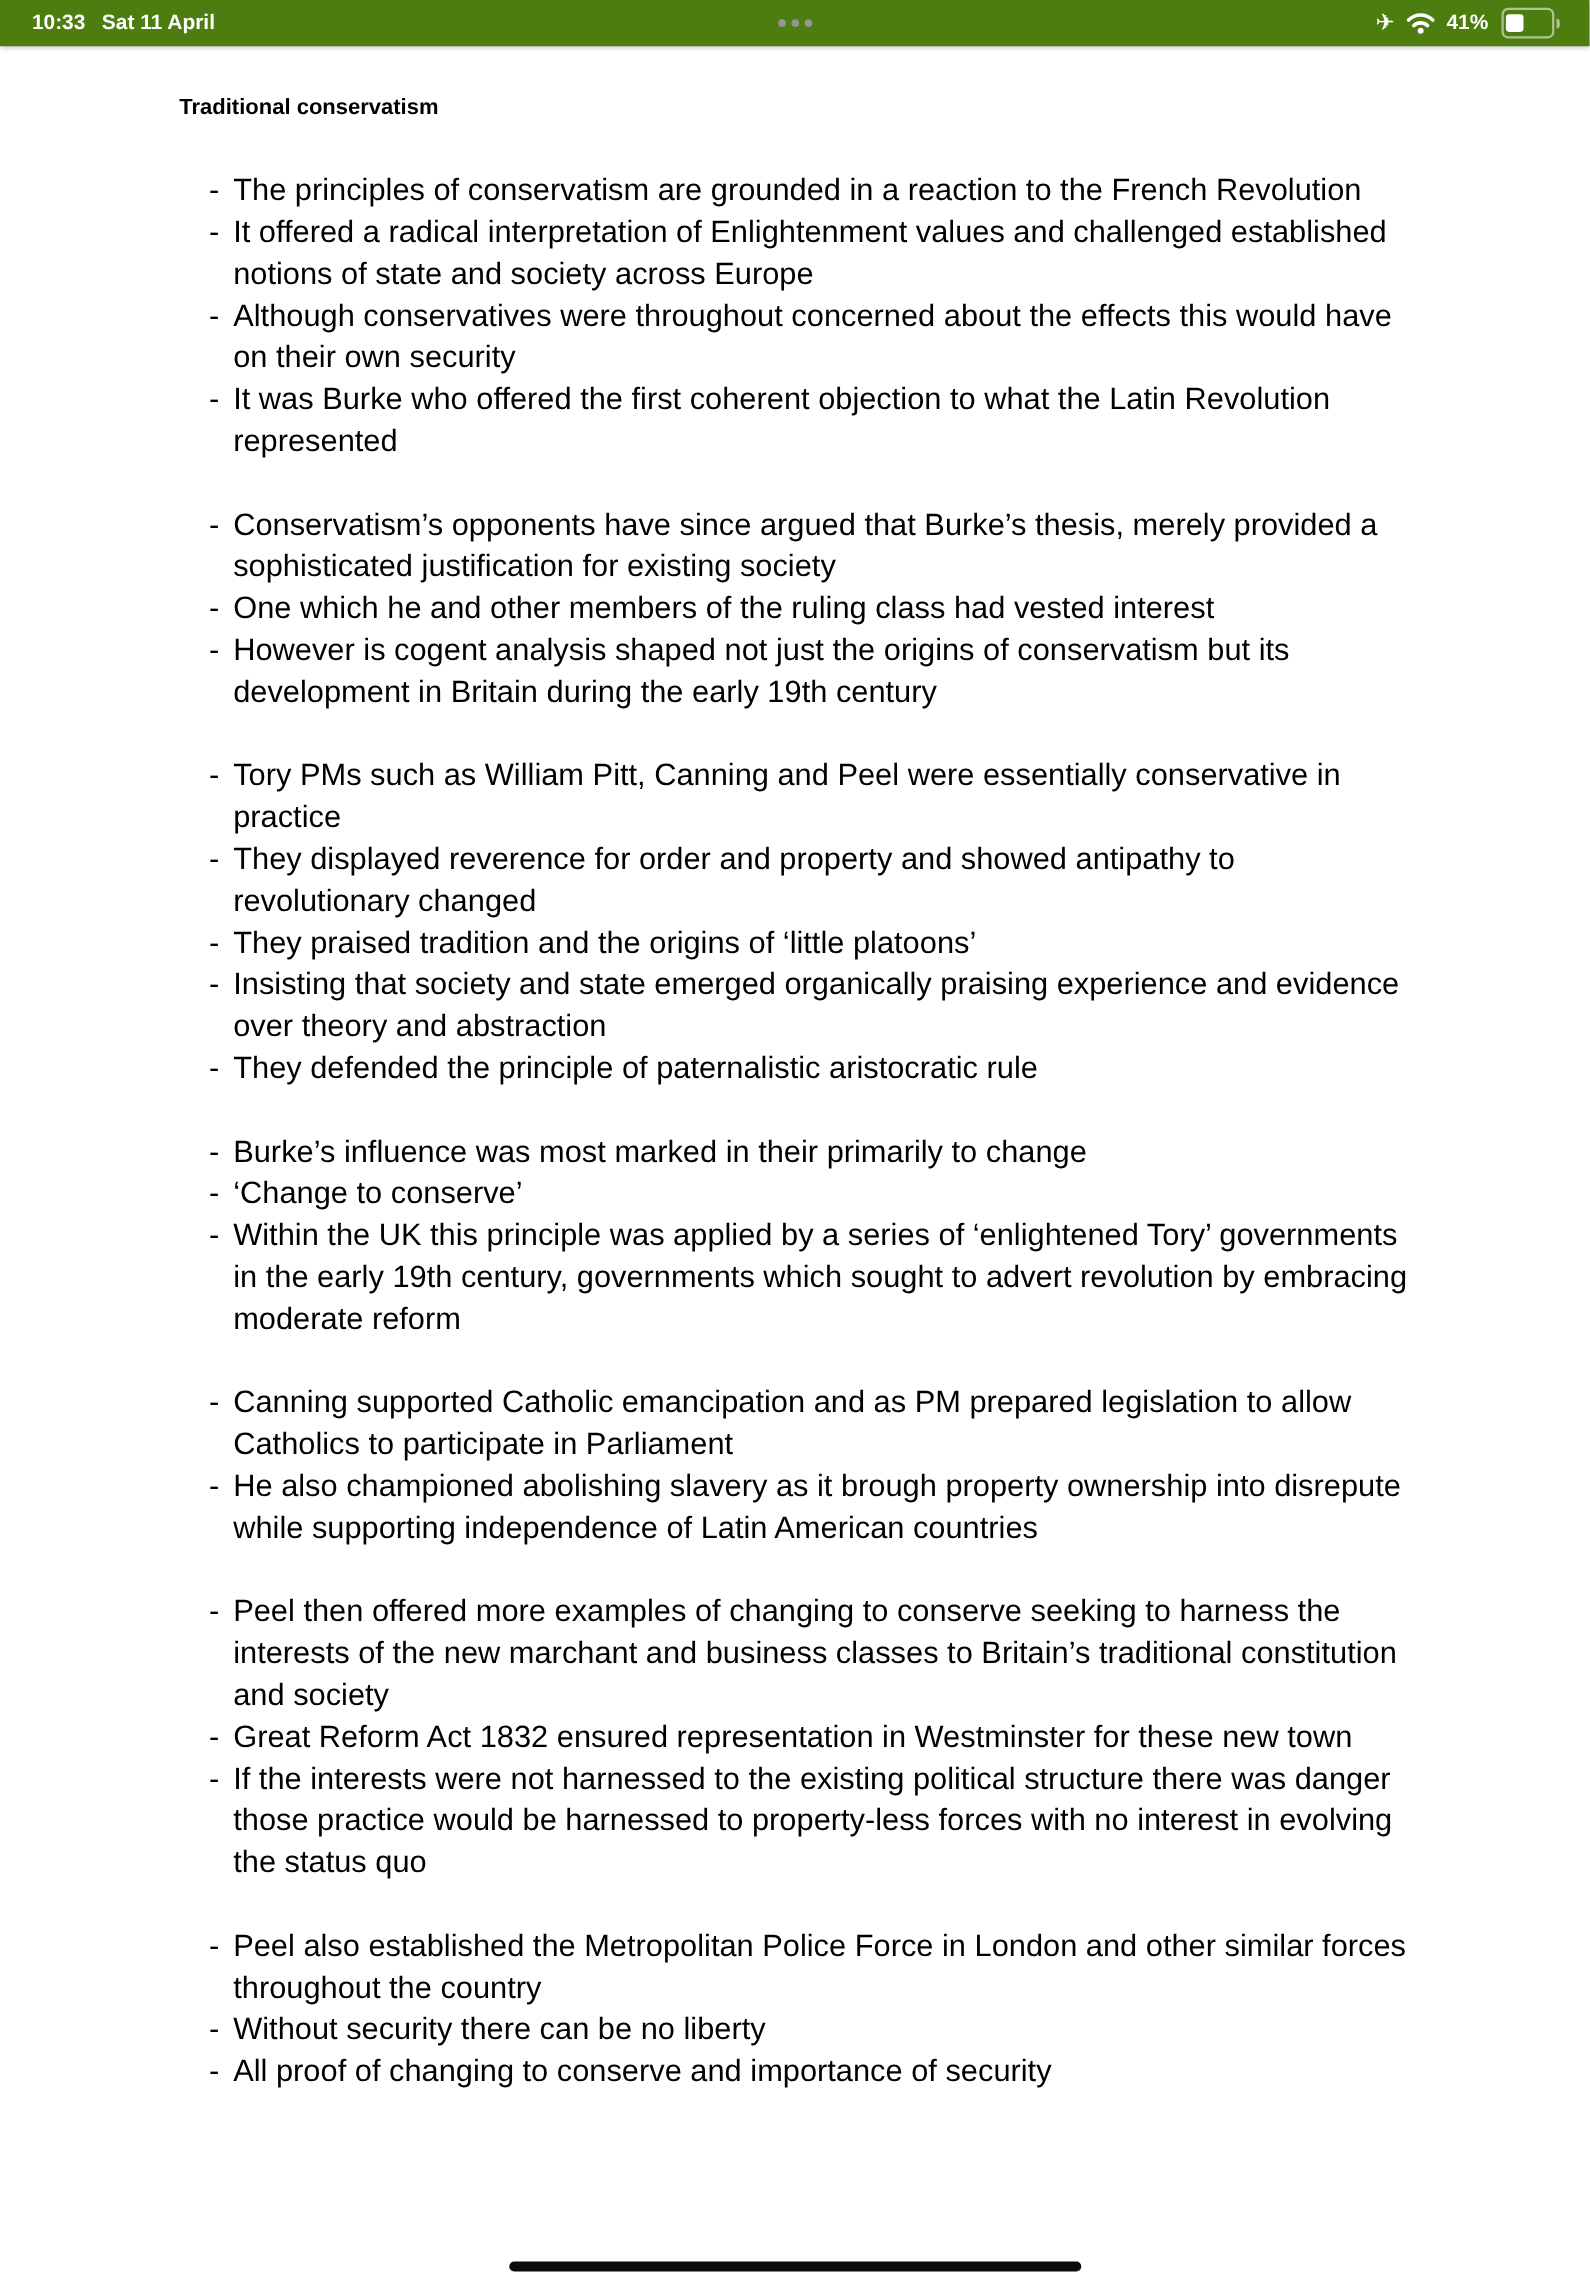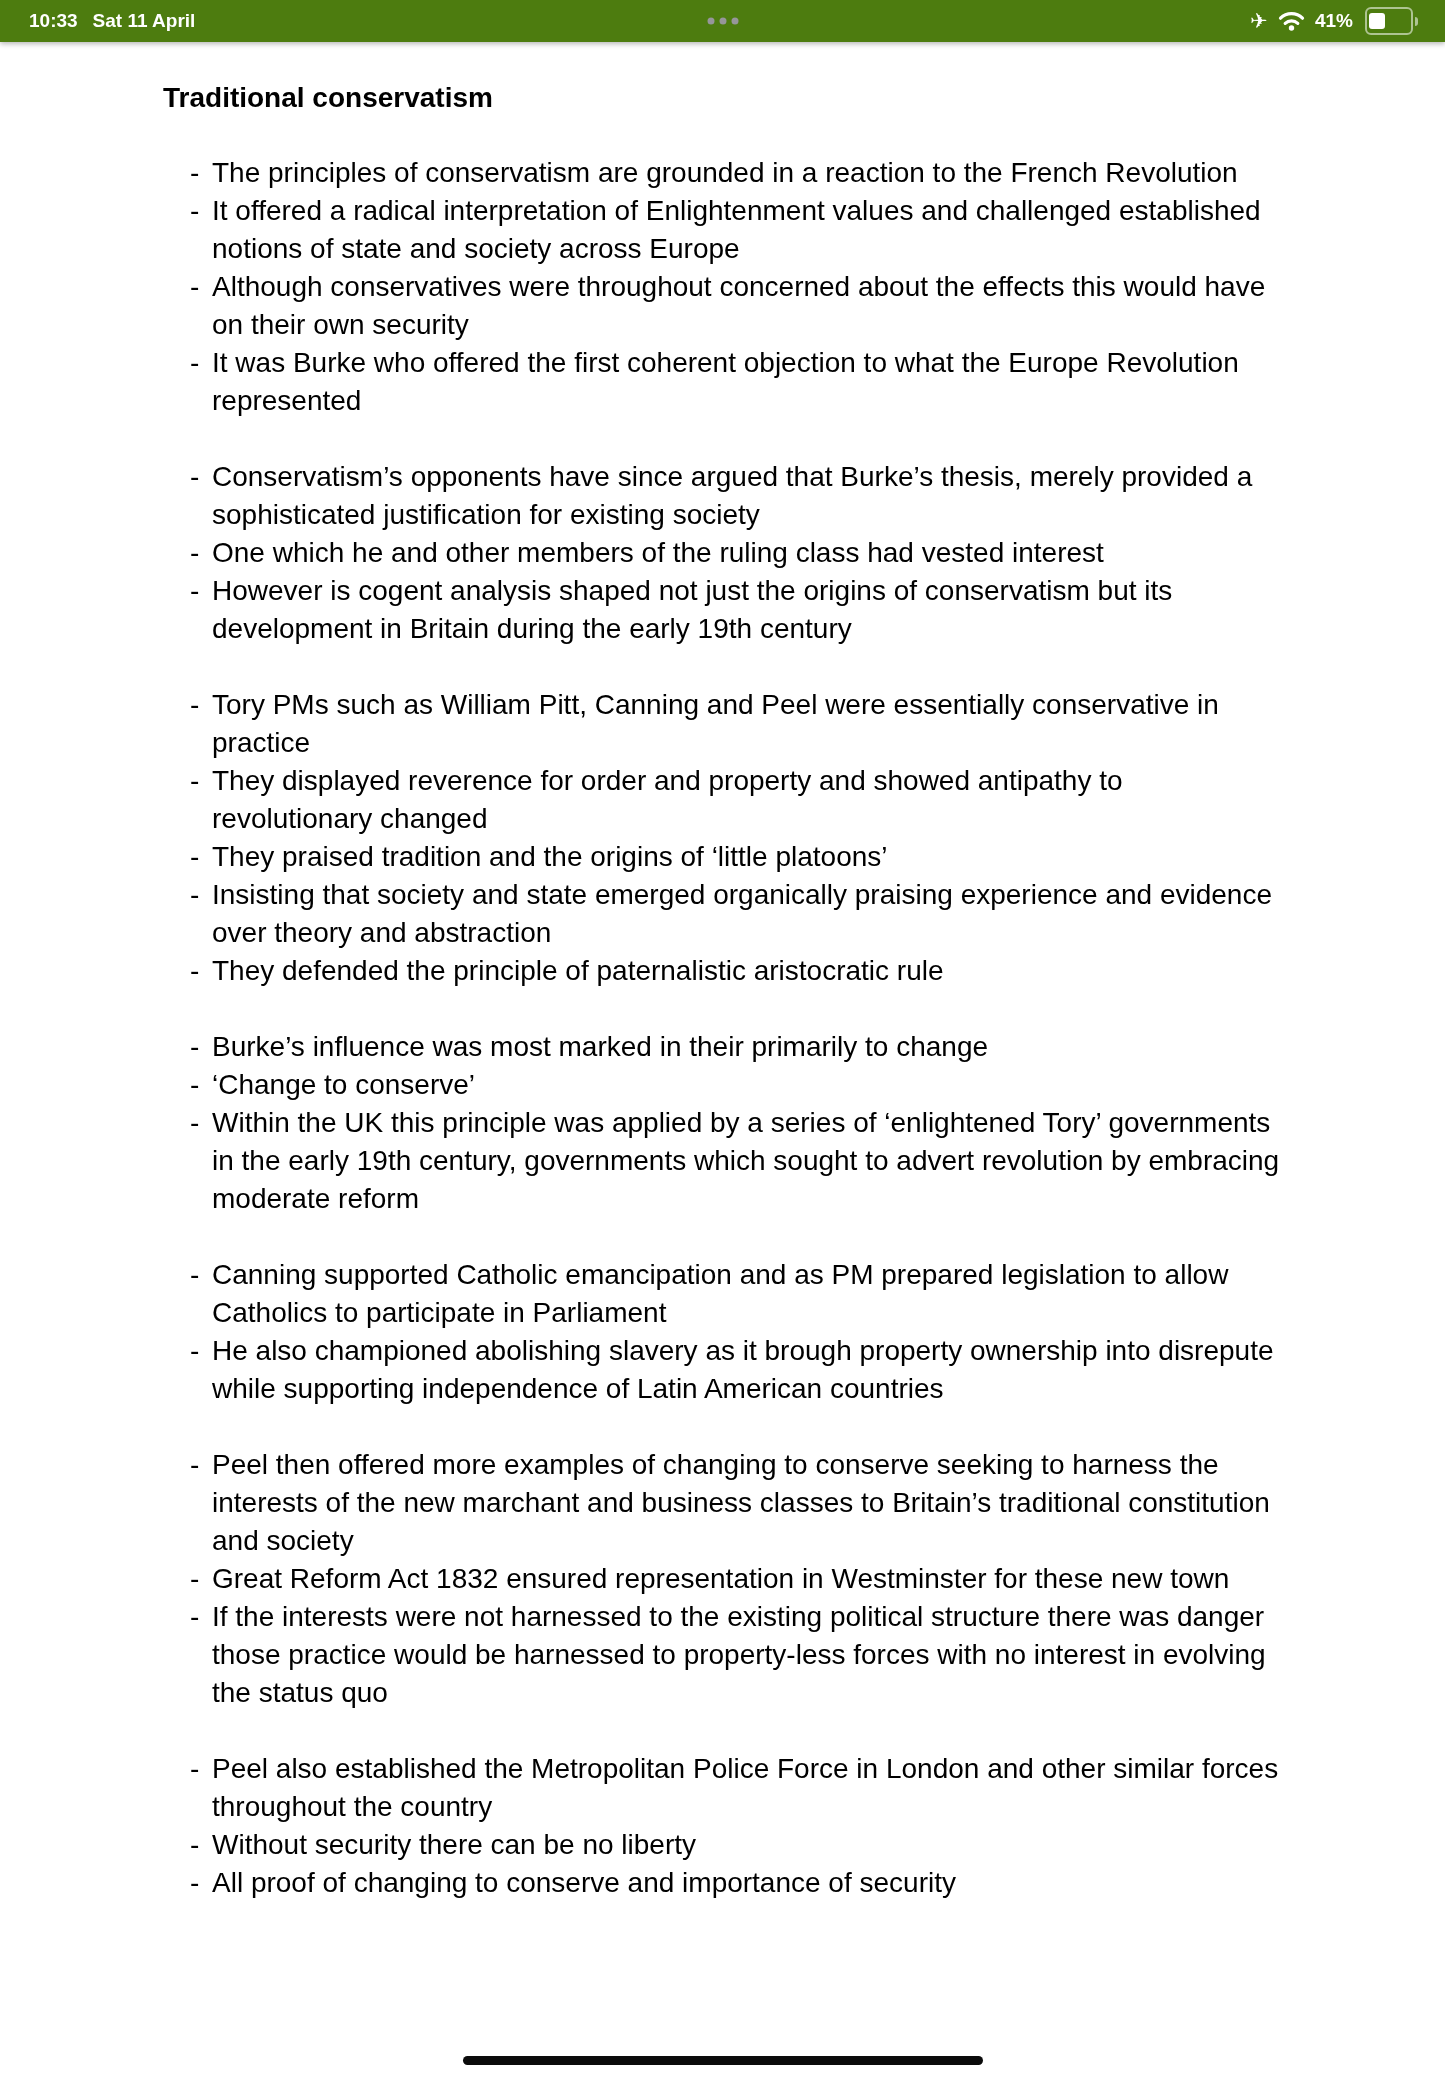--- a/index.html
+++ b/index.html
@@ -37,21 +37,21 @@
     border-radius:0 3px 3px 0;margin-left:2px;}
   
   .page{
     position:absolute;top:42px;left:0;width:1445px;
     box-sizing:border-box;
     padding:37px 158px 60px 163px;
     background:#ffffff;
     font-size:28px;line-height:38px;
   }
   .doc-title{
-    font-size:28px;line-height:38px;font-weight:bold;margin:0;
+    font-size:20px;line-height:38px;font-weight:bold;margin:0;
   }
   .doc-heading{
     font-size:28px;line-height:38px;font-weight:normal;margin:37px 0 0 0;
     text-decoration:underline;
     text-decoration-thickness:2px;
     text-underline-offset:4px;
   }
   #sections{margin-top:37px;}
   .group + .group{margin-top:38px;}
   .bullet{display:flex;}
@@ -108,21 +108,21 @@
         <div class="bullet">
           <span class="dash">-</span>
           <span class="btext">It offered a radical interpretation of Enlightenment values and challenged established notions of state and society across Europe</span>
         </div>
         <div class="bullet">
           <span class="dash">-</span>
           <span class="btext">Although conservatives were throughout concerned about the effects this would have on their own security</span>
         </div>
         <div class="bullet">
           <span class="dash">-</span>
-          <span class="btext">It was Burke who offered the first coherent objection to what the Europe Revolution represented</span>
+          <span class="btext">It was Burke who offered the first coherent objection to what the Latin Revolution represented</span>
         </div>
       </div>
       <div class="group">
         <div class="bullet">
           <span class="dash">-</span>
           <span class="btext">Conservatism’s opponents have since argued that Burke’s thesis, merely provided a sophisticated justification for existing society</span>
         </div>
         <div class="bullet">
           <span class="dash">-</span>
           <span class="btext">One which he and other members of the ruling class had vested interest</span>

